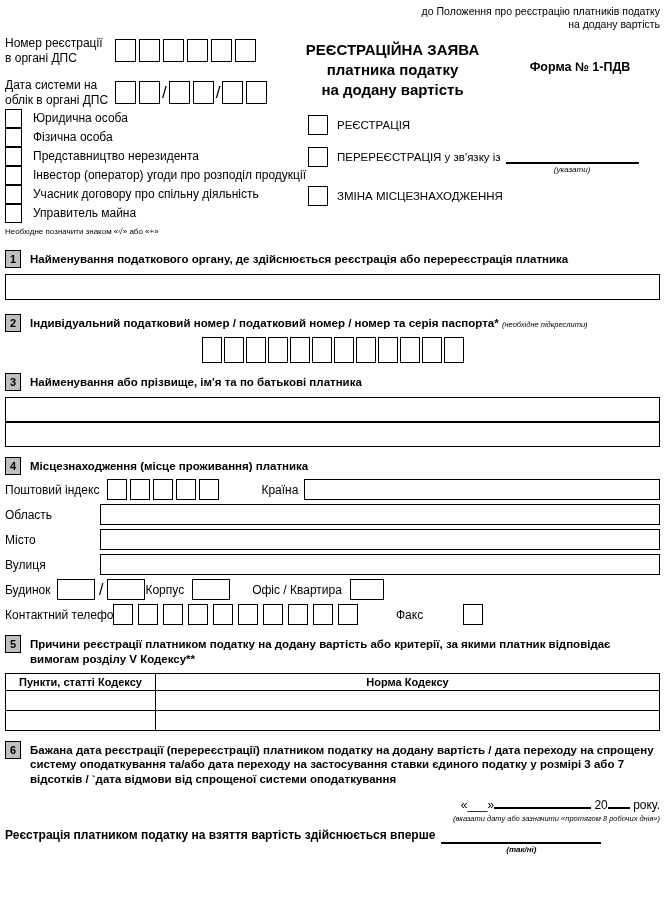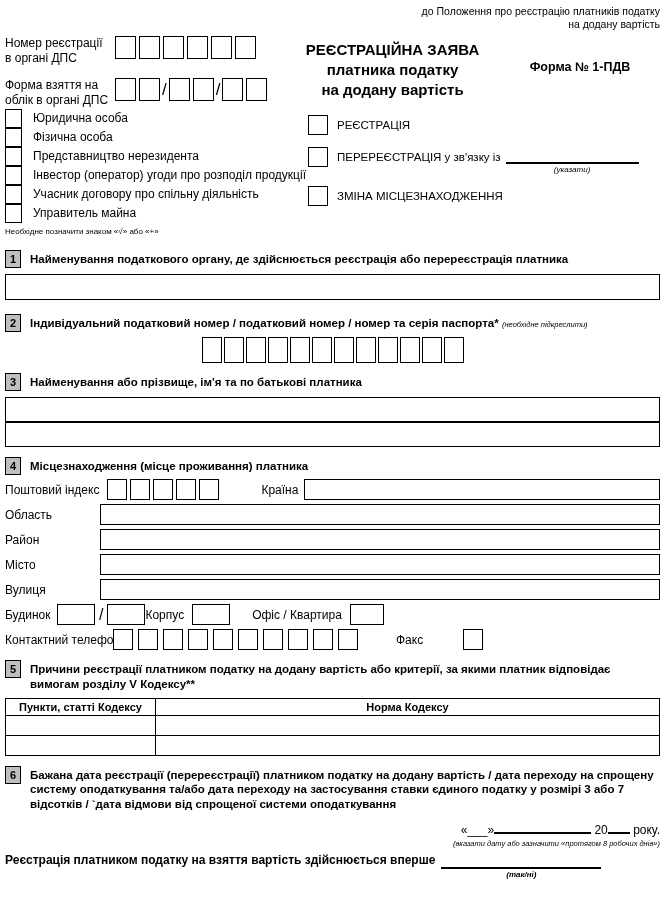--- a/index.html
+++ b/index.html
@@ -7,21 +7,21 @@
   body {
     width:665px; height:912px; overflow:hidden;
     font-family:"Liberation Sans", sans-serif; color:#000;
   }
   .page { width:665px; height:912px; padding:5px 5px 0 5px; position:relative; }
 
   
   .appendix { text-align:right; font-size:10.5px; line-height:1.22; }
   .top-grid { display:flex; margin-top:5px; }
   .top-left { width:280px; }
-  .hdr-row { display:flex; align-items:flex-start; }
+  .hdr-row { display:flex; align-items:center; }
   .hdr-row + .hdr-row { margin-top:12px; }
   .hdr-lbl { width:110px; font-size:12px; line-height:1.25; }
   .cells { display:flex; gap:3px; }
   .cell { width:21px; height:23px; border:1.5px solid #000; background:#fff; }
   .date-group { display:flex; align-items:center; }
   .slash { font-size:17px; font-weight:400; padding:0 2px; line-height:23px; }
   .title-block { width:215px; text-align:center; font-weight:bold; font-size:15px; line-height:1.35; padding-top:4px; }
   .form-label { flex:1; text-align:center; font-weight:bold; font-size:12.5px; padding-top:24px; }
 
   
@@ -98,21 +98,21 @@
           <div class="cell"></div>
           <div class="cell"></div>
           <div class="cell"></div>
           <div class="cell"></div>
           <div class="cell"></div>
           <div class="cell"></div>
         </div>
       </div>
       <div class="hdr-row">
         <div class="hdr-lbl">
-          <div>Форма взяття на</div>
+          <div>Дата системи на</div>
           <div>облік в органі ДПС</div>
         </div>
         <div class="date-group">
           <div class="cells">
             <div class="cell"></div>
             <div class="cell"></div>
           </div>
           <span class="slash">/</span>
           <div class="cells">
             <div class="cell"></div>
@@ -230,24 +230,20 @@
       <div class="cell"></div>
       <div class="cell"></div>
       <div class="cell"></div>
     </div>
     <div class="addr-label" style="margin-left:42px; margin-right:6px;">Країна</div>
     <div class="fill-box"></div>
   </div>
 
   <div class="addr-row">
     <div class="addr-label" style="width:95px;">Область</div>
-    <div class="fill-box"></div>
-  </div>
-  <div class="addr-row">
-    <div class="addr-label" style="width:95px;">Район</div>
     <div class="fill-box"></div>
   </div>
   <div class="addr-row">
     <div class="addr-label" style="width:95px;">Місто</div>
     <div class="fill-box"></div>
   </div>
   <div class="addr-row">
     <div class="addr-label" style="width:95px;">Вулиця</div>
     <div class="fill-box"></div>
   </div>

